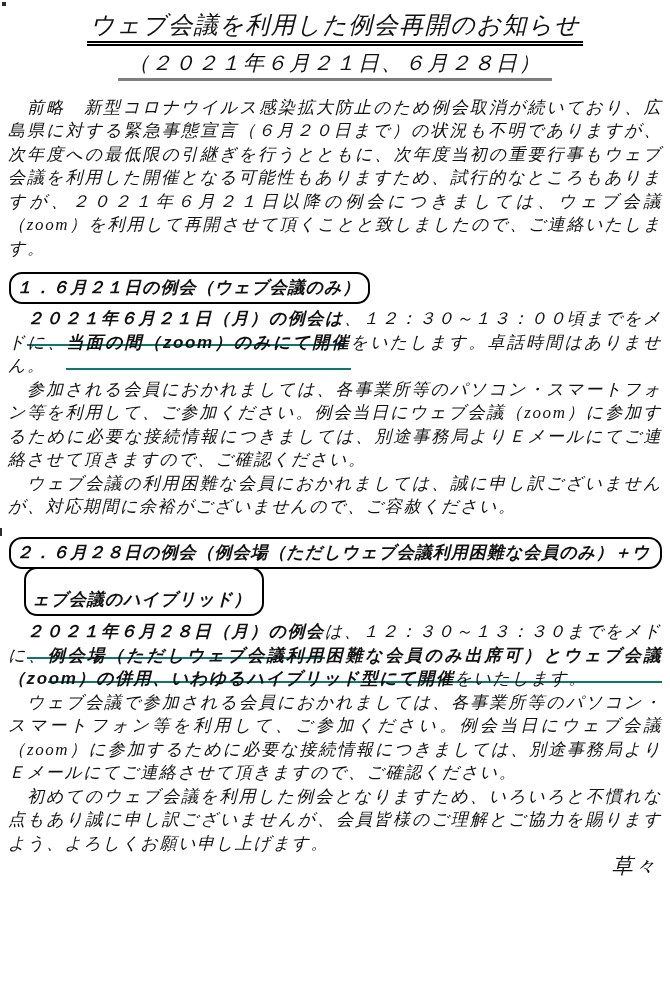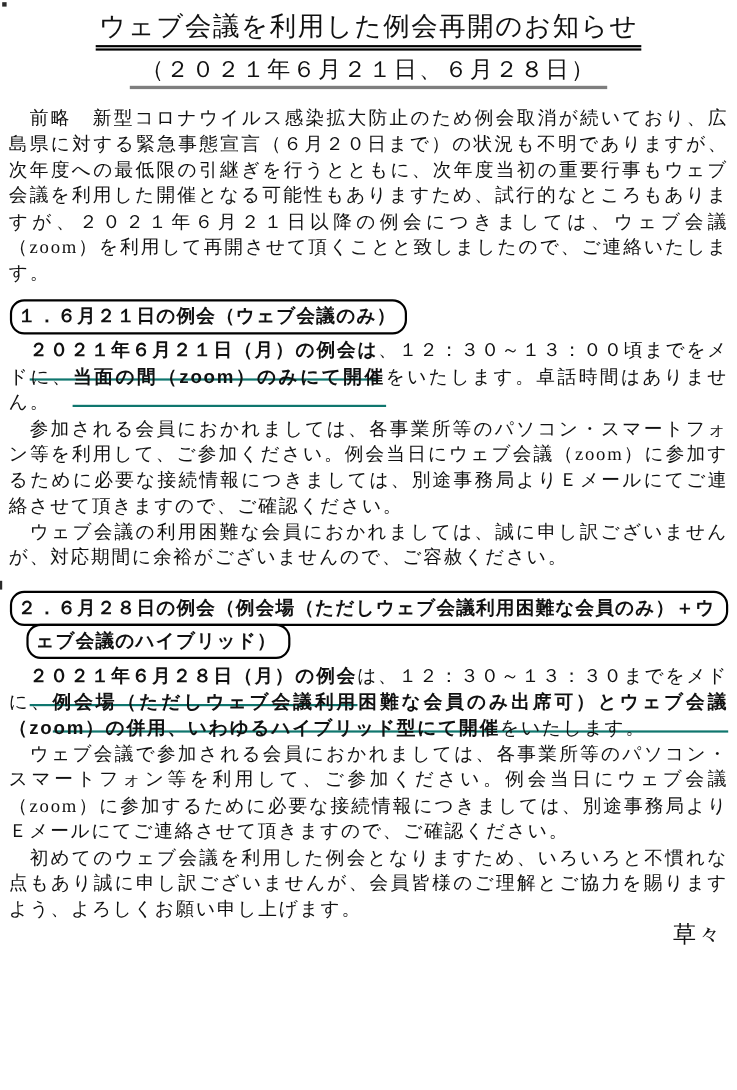--- a/index.html
+++ b/index.html
@@ -10,20 +10,21 @@
   body {
     width: 670px;
     height: 991px;
     overflow: hidden;
     position: relative;
     font-family: "Liberation Serif", "DejaVu Serif", serif;
     color: #111111;
   }
   .page {
     padding: 12px 8px 0 8px;
+    font-style: italic;
   }
 
   
   .title-line {
     text-align: center;
     margin: 0;
   }
   .title-main {
     display: inline-block;
     font-size: 24px;
@@ -81,21 +82,21 @@
   }
   .box-line1 {
     display: block;
     border: 2px solid #000000;
     padding: 3px 2px 3px 5px;
     margin: 18px 0 0 1px;
   }
   .box-line2 {
     display: inline-block;
     border: 2px solid #000000;
-    padding: 3px 10px 3px 6px;
+    padding: 20px 10px 3px 6px;
     margin: -2px 0 2px 16px;
   }
   .sec2-head-wrap { margin-bottom: 2px; }
 
   .closing { margin-top: 24px; }
   .signoff {
     margin: 0;
     font-size: 21px;
     line-height: 23.5px;
     letter-spacing: 1.6px;

